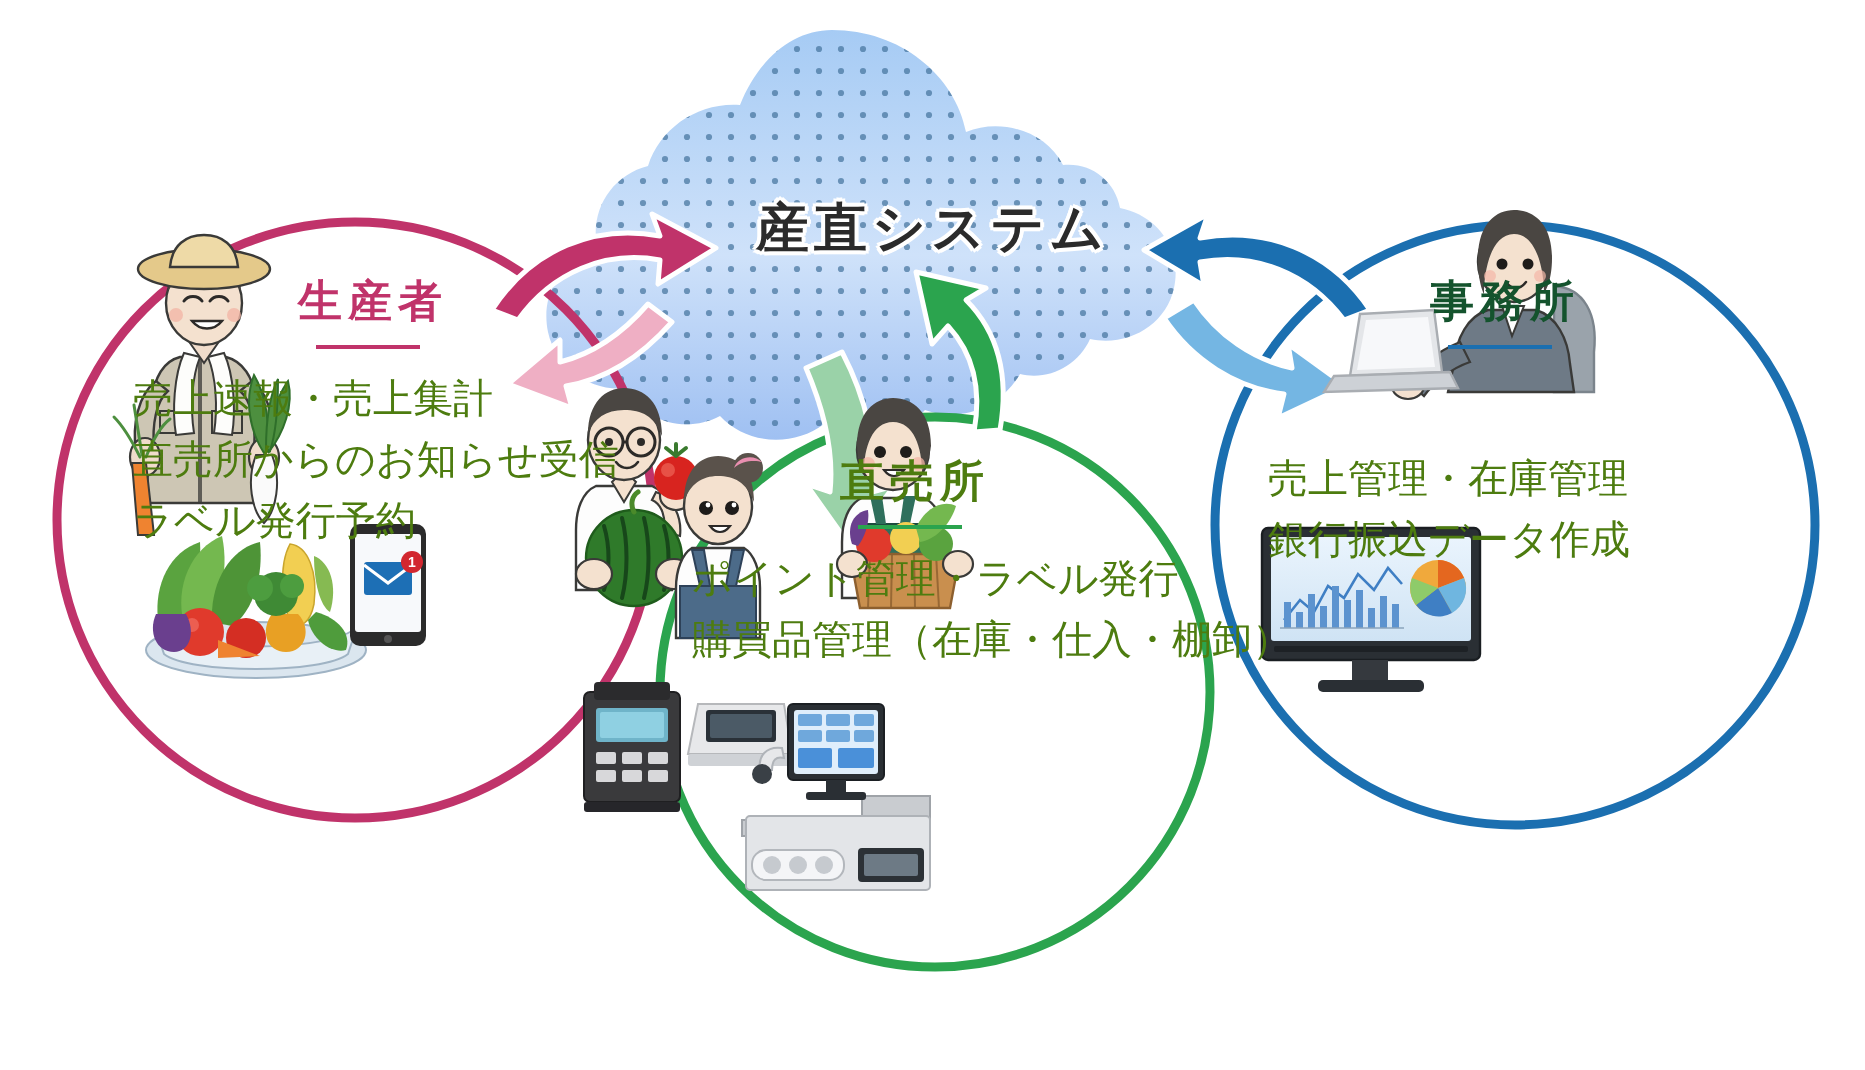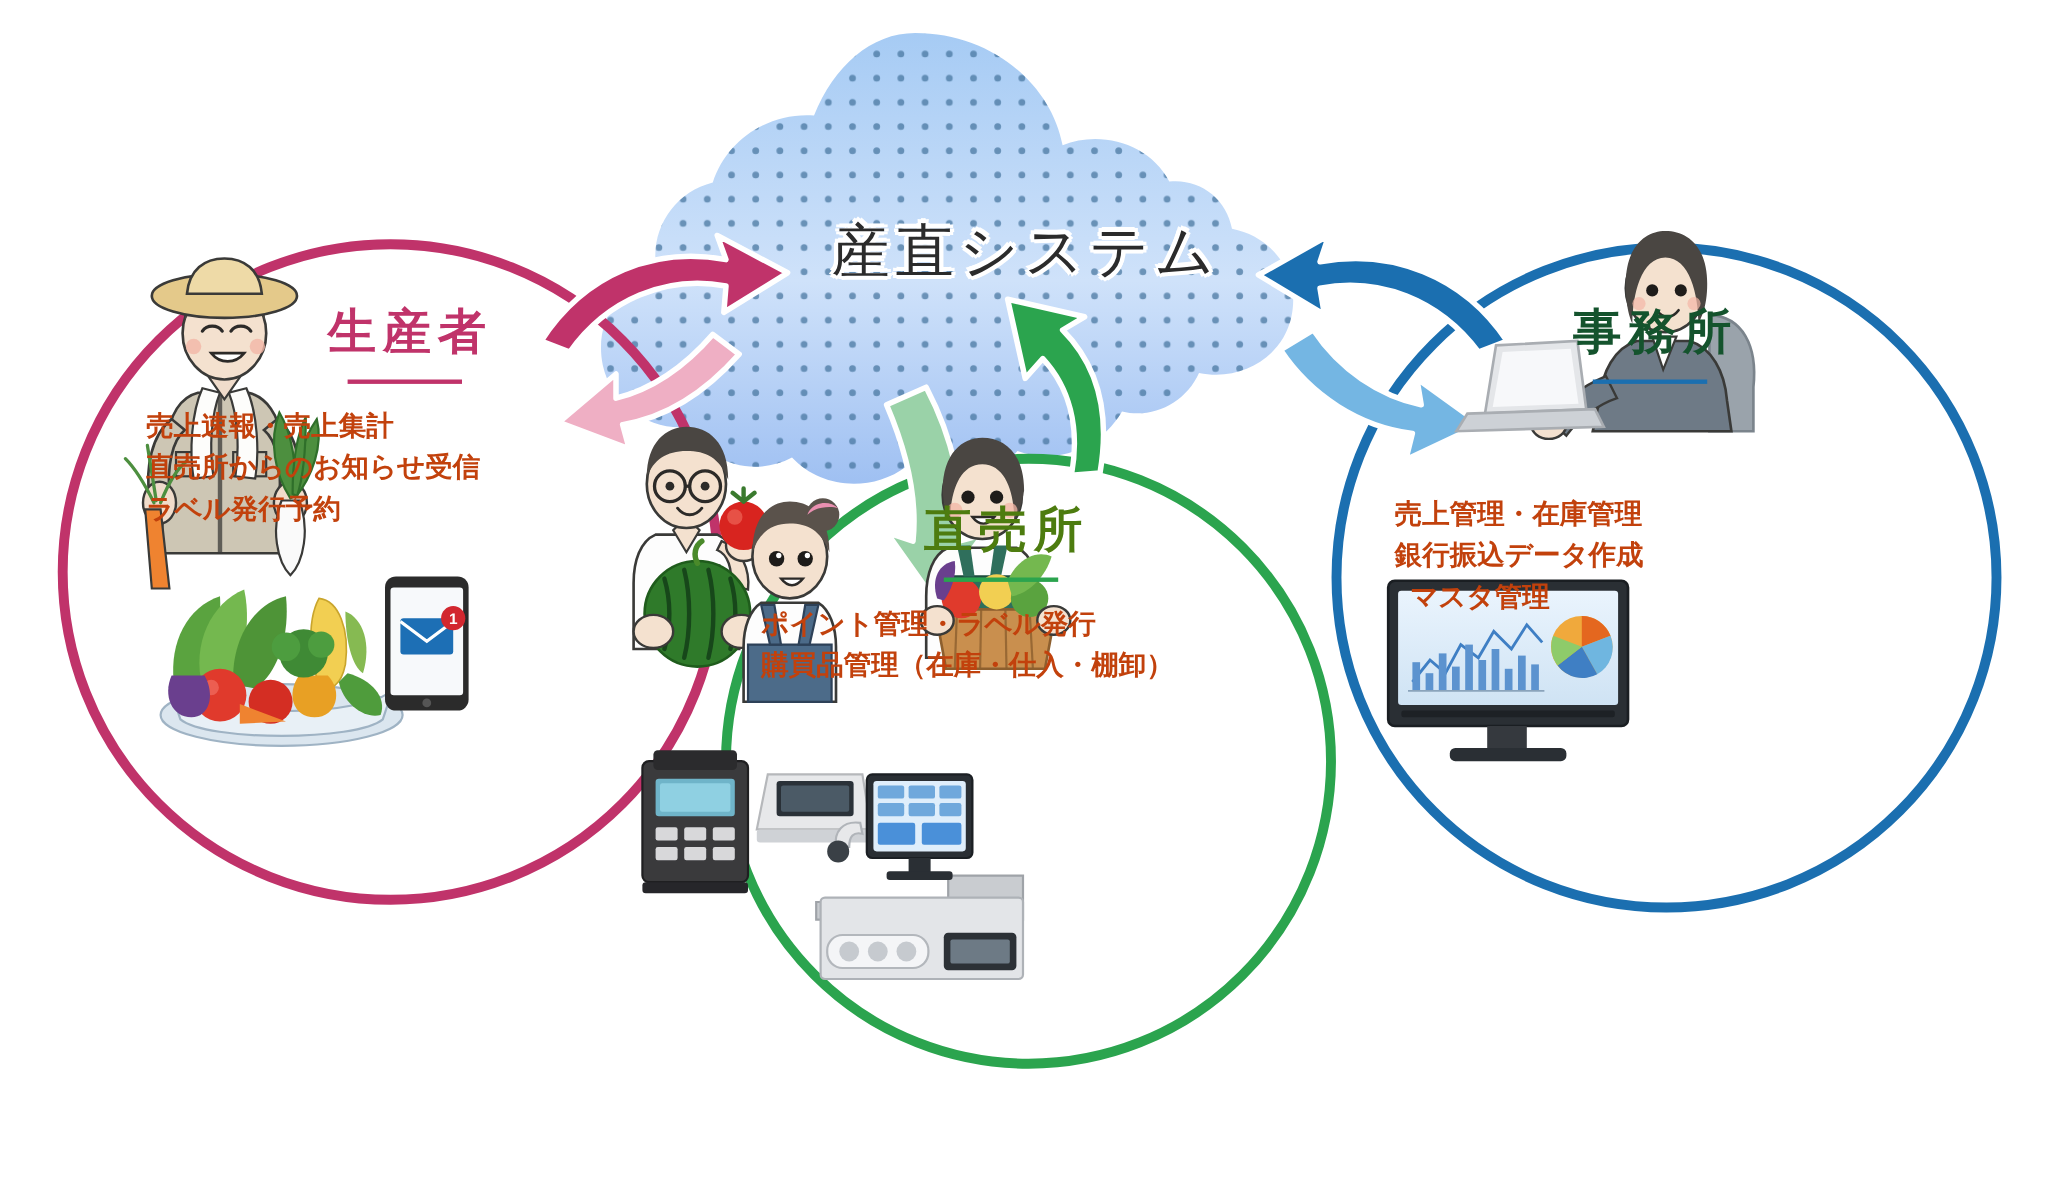--- a/index.html
+++ b/index.html
@@ -22,21 +22,21 @@
     width: 1865px;
     height: 1070px;
   }
   
   #cloud-title {
     position: absolute;
     left: 0; top: 193px;
     width: 1865px;
     text-align: center;
     font-size: 53px;
-    font-weight: 400;
+    font-weight: 700;
     letter-spacing: 5px;
     color: #2b2b2b;
     text-shadow:
       -3px -3px 0 #fff, 3px -3px 0 #fff, -3px 3px 0 #fff, 3px 3px 0 #fff,
       -4px 0 0 #fff, 4px 0 0 #fff, 0 -4px 0 #fff, 0 4px 0 #fff;
     z-index: 40;
   }
   
   .node-heading {
     position: absolute;
@@ -49,25 +49,25 @@
     position: absolute;
     height: 4px;
     z-index: 30;
   }
   
   .node-lines {
     position: absolute;
     z-index: 30;
   }
   .node-lines .line {
-    font-size: 25px;
+    font-size: 40px;
     line-height: 1.52;
-    color: #c2410c;
+    color: #4d7c0f;
     white-space: nowrap;
-    font-weight: 700;
+    font-weight: 400;
   }
   .node-lines.indent-center .line { text-align: left; }
 </style>
 </head>
 <body>
 
 <div id="stage">
 
   <svg class="layer" viewBox="0 0 1865 1070">
     <defs>
@@ -457,16 +457,15 @@
   <div class="node-lines indent-center" style="left:692px; top:548px;">
     <div class="line">ポイント管理・ラベル発行</div>
     <div class="line">購買品管理（在庫・仕入・棚卸）</div>
   </div>
 
   <div class="node-heading" style="left:1430px; top:272px; color:#14532d;">事務所</div>
   <div class="node-rule" style="left:1448px; top:345px; width:104px; background:#1b6fb0;"></div>
   <div class="node-lines" style="left:1268px; top:448px;">
     <div class="line">売上管理・在庫管理</div>
     <div class="line">銀行振込データ作成</div>
-    <div class="line" style="padding-left:14px;">マスタ管理</div>
   </div>
 
 </div>
 
 </body></html>

